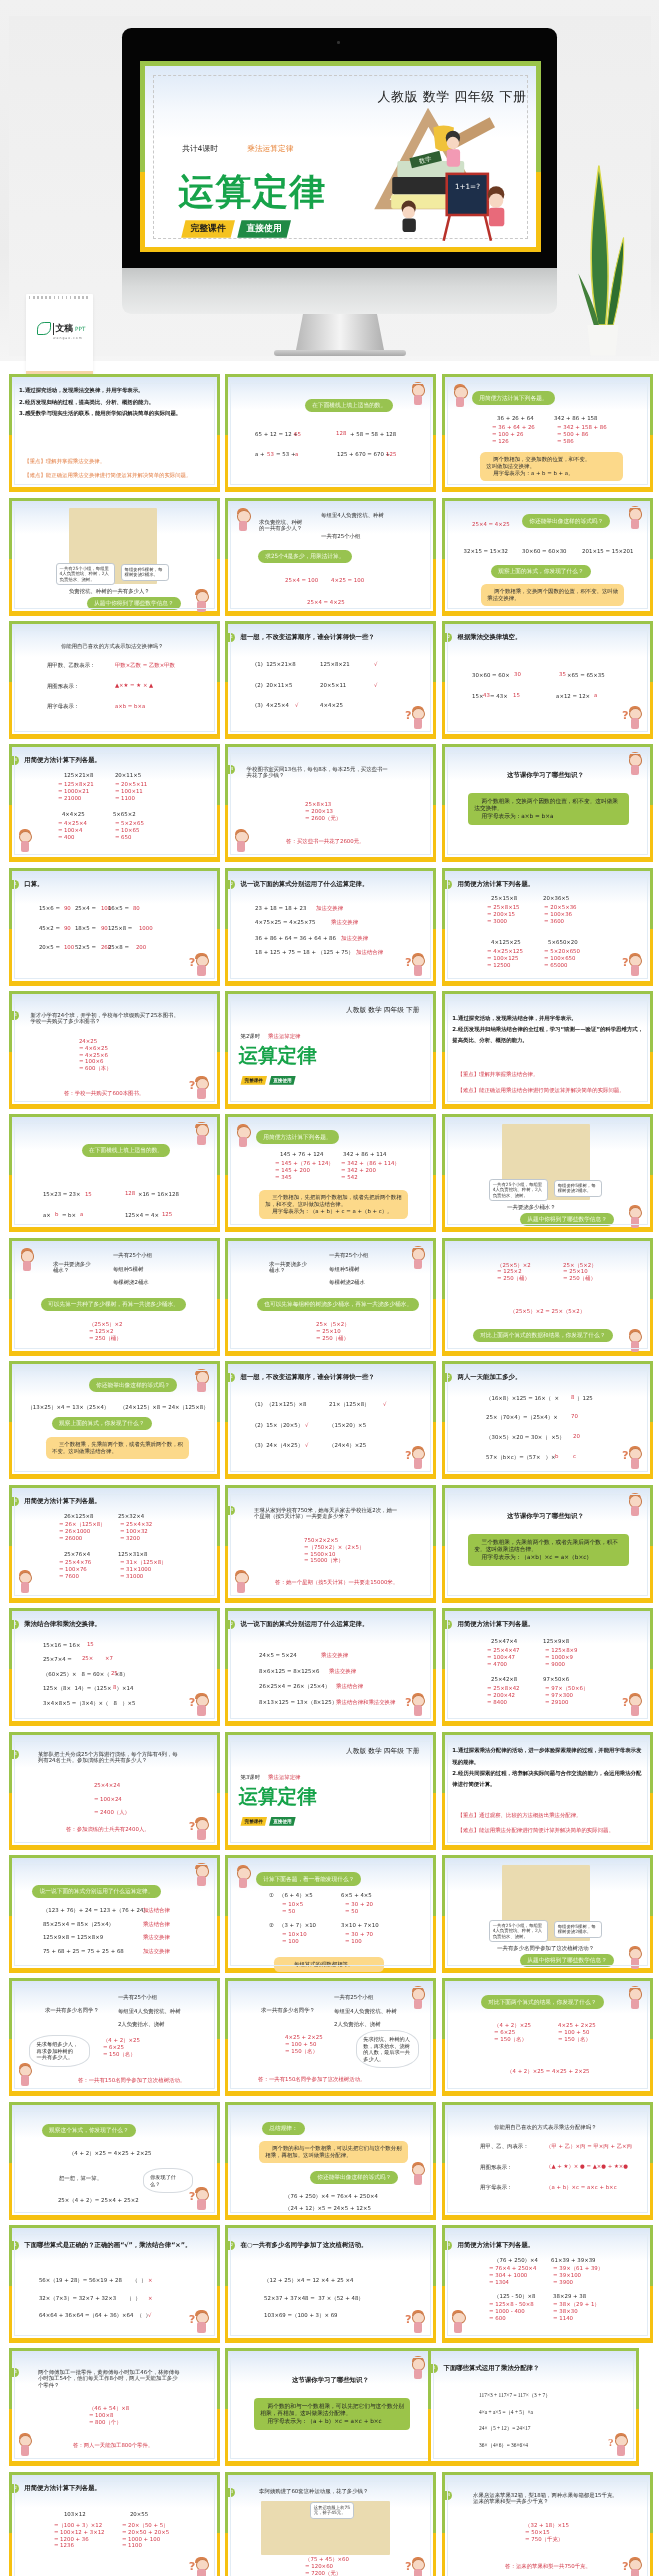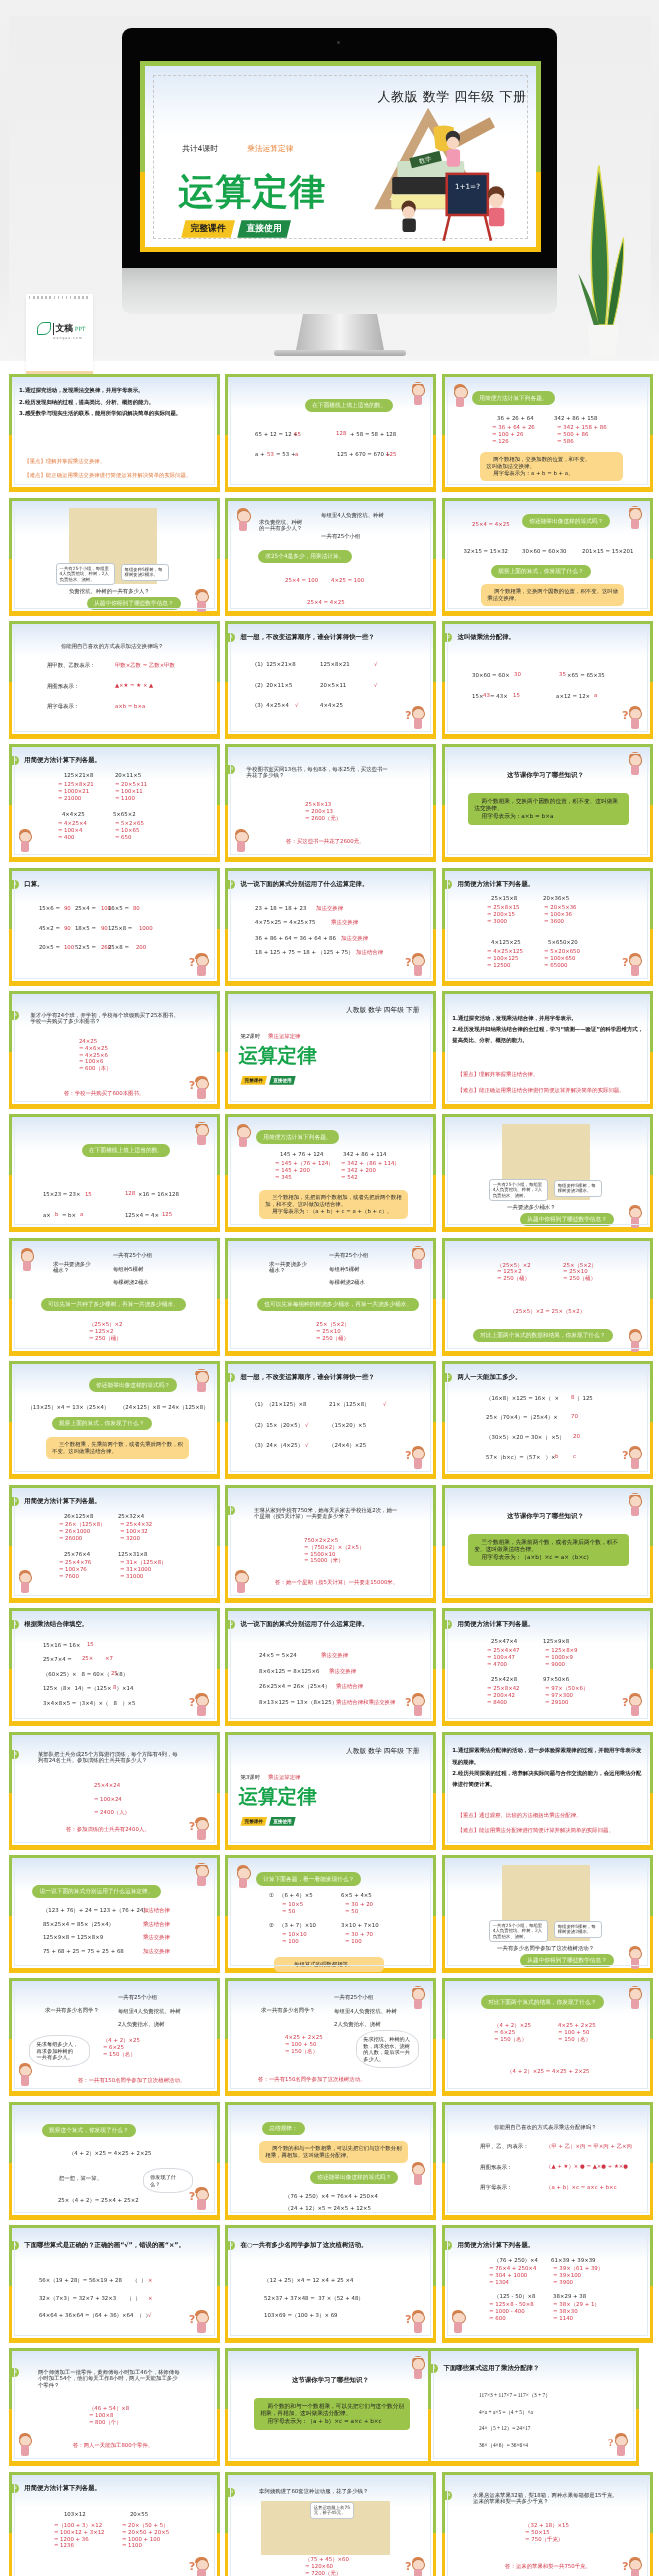--- a/index.html
+++ b/index.html
@@ -276,21 +276,21 @@
           <div class="bd"></div>
           <div class="qm">?</div>
         </div>
       </div>
   </div>
     <div class="slide" style="left: 442px; top: 621px;">
     <div class="fr-top"></div>
     <div class="fr-bot"></div>
     <div class="card">
         <div class="num" style="top: 8.8px;">2</div>
-        <div class="el t-title" style="left: 12.4px; top: 9.3px;">这叫做乘法分配律。</div>
+        <div class="el t-title" style="left: 12.4px; top: 9.3px;">根据乘法交换律填空。</div>
         <div class="el t-text" style="left: 27px; top: 48px;">30×60 = 60×</div>
         <div class="el t-red" style="left: 69px; top: 47px;">30</div>
         <div class="el t-red" style="left: 114px; top: 47px;">35</div>
         <div class="el t-text" style="left: 122px; top: 48px;">×65 = 65×35</div>
         <div class="el t-text" style="left: 27px; top: 69px;">15×</div>
         <div class="el t-red" style="left: 38px; top: 68px;">43</div>
         <div class="el t-text" style="left: 45px; top: 69px;">= 43×</div>
         <div class="el t-red" style="left: 68px; top: 68px;">15</div>
         <div class="el t-text" style="left: 111px; top: 69px;">a×12 = 12×</div>
         <div class="el t-red" style="left: 149px; top: 68px;">a</div>
@@ -736,21 +736,21 @@
           <div class="hd"></div>
           <div class="bd"></div>
         </div>
       </div>
   </div>
     <div class="slide" style="left: 8.8px; top: 1608px;">
     <div class="fr-top"></div>
     <div class="fr-bot"></div>
     <div class="card">
         <div class="num" style="top: 8.8px;">1</div>
-        <div class="el t-title" style="left: 12.4px; top: 9.3px;">根据乘法结合律填空。</div>
+        <div class="el t-title" style="left: 12.4px; top: 9.3px;">乘法结合律和乘法交换律。</div>
         <div class="el t-text" style="left: 31px; top: 31px;">15×16 = 16×</div>
         <div class="el t-red" style="left: 75px; top: 30px;">15</div>
         <div class="el t-text" style="left: 31px; top: 45px;">25×7×4 =</div>
         <div class="el t-red" style="left: 70px; top: 44px;">25×</div>
         <div class="el t-red" style="left: 93px; top: 44px;">×7</div>
         <div class="el t-text" style="left: 31px; top: 60px;">（60×25）×   8 = 60×（   ×8）</div>
         <div class="el t-red" style="left: 99px; top: 59px;">25</div>
         <div class="el t-text" style="left: 31px; top: 74px;">125×（8×  14）=（125×   ）×14</div>
         <div class="el t-red" style="left: 101px; top: 73px;">8</div>
         <div class="el t-text" style="left: 31px; top: 89px;">3×4×8×5 =（3×4）×（   8   ）×5</div>
@@ -1027,21 +1027,21 @@
         <div class="el t-red" style="left: 101px; top: 58px;">（▲ + ★）× ● = ▲×● + ★×●</div>
         <div class="el t-text" style="left: 35px; top: 79px;">用字母表示：</div>
         <div class="el t-red" style="left: 101px; top: 79px;">（a + b）×c = a×c + b×c</div>
       </div>
   </div>
     <div class="slide" style="left: 8.8px; top: 2225px;">
     <div class="fr-top"></div>
     <div class="fr-bot"></div>
     <div class="card">
         <div class="num" style="top: 13px;">1</div>
-        <div class="el t-title" style="left: 12.4px; top: 13.4px;">下面哪些算式是正确的？正确的画“√”，错误的画“×”。</div>
+        <div class="el t-title" style="left: 12.4px; top: 13.4px;">下面哪些算式是正确的？正确的画“√”，乘法结合律“×”。</div>
         <div class="el t-text" style="left: 27px; top: 49px;">56×（19 + 28）= 56×19 + 28      （  ）</div>
         <div class="el t-red" style="left: 136px; top: 49px;">×</div>
         <div class="el t-text" style="left: 27px; top: 67px;">32×（7×3）= 32×7 + 32×3      （  ）</div>
         <div class="el t-red" style="left: 136px; top: 67px;">×</div>
         <div class="el t-text" style="left: 27px; top: 84px;">64×64 + 36×64 =（64 + 36）×64  （  ）</div>
         <div class="el t-red" style="left: 136px; top: 84px;">√</div>
         <div class="mascot" style="left: 181px; top: 82px;">
           <div class="hr"></div>
           <div class="hd"></div>
           <div class="bd"></div>

